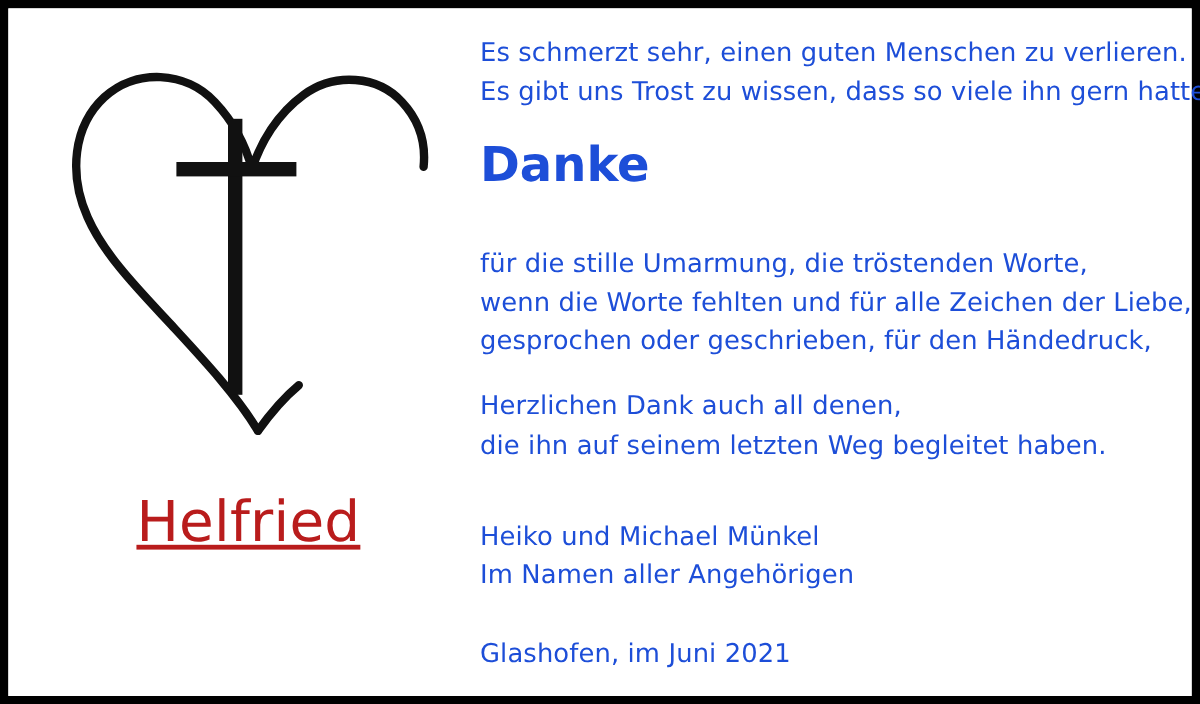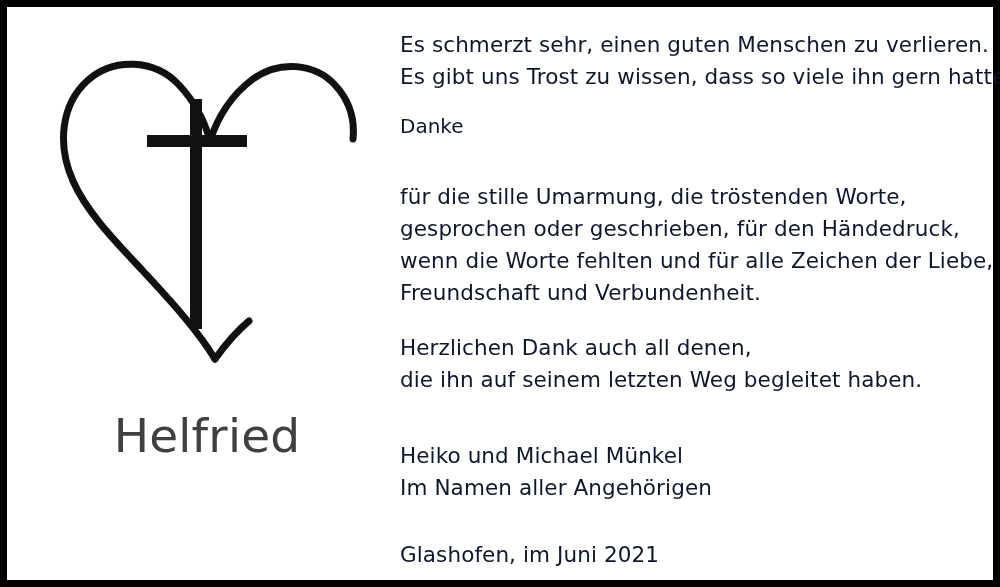--- a/index.html
+++ b/index.html
@@ -56,53 +56,54 @@
     display: block;
     width: 330px;
     height: 345px;
   }
   .deceased-name {
     position: absolute;
     left: 0;
     top: 390px;
     width: 360px;
     text-align: center;
-    color: #404040;
+    color: #b91c1c;
     font-size: 47px;
     line-height: 1.25;
     font-weight: 400;
     letter-spacing: 0.2px;
+    text-decoration: underline;
   }
   .deceased-name .line {
     display: block;
   }
 
   
   .right-col {
     position: absolute;
     left: 393px;
     top: 22px;
     width: 575px;
-    color: #0f172a;
+    color: #1d4ed8;
   }
   .para {
     font-size: 21.5px;
     line-height: 1.5;
     margin: 0 0 20px 0;
     letter-spacing: 0.1px;
   }
   .para .line {
     display: block;
     white-space: nowrap;
   }
   .danke {
-    font-size: 20px;
+    font-size: 40px;
     line-height: 1.2;
     margin: 16px 0 14px 0;
-    font-weight: 400;
+    font-weight: 700;
   }
   .block-thanks {
     margin-bottom: 22px;
     margin-top: 43px;
   }
   .block-closing {
     margin-top: 44px;
     margin-bottom: 22px;
   }
   .block-place {
@@ -149,23 +150,22 @@
 
       <p class="para block-intro">
         <span class="line">Es schmerzt sehr, einen guten Menschen zu verlieren.</span>
         <span class="line">Es gibt uns Trost zu wissen, dass so viele ihn gern hatten.</span>
       </p>
 
       <h2 class="danke">Danke</h2>
 
       <p class="para block-thanks">
         <span class="line">für die stille Umarmung, die tröstenden Worte,</span>
+        <span class="line">wenn die Worte fehlten und für alle Zeichen der Liebe,</span>
         <span class="line">gesprochen oder geschrieben, für den Händedruck,</span>
-        <span class="line">wenn die Worte fehlten und für alle Zeichen der Liebe,</span>
-        <span class="line">Freundschaft und Verbundenheit.</span>
       </p>
 
       <p class="para block-closing-lines">
         <span class="line">Herzlichen Dank auch all denen,</span>
         <span class="line">die ihn auf seinem letzten Weg begleitet haben.</span>
       </p>
 
       <p class="para block-closing">
         <span class="line">Heiko und Michael Münkel</span>
         <span class="line">Im Namen aller Angehörigen</span>

